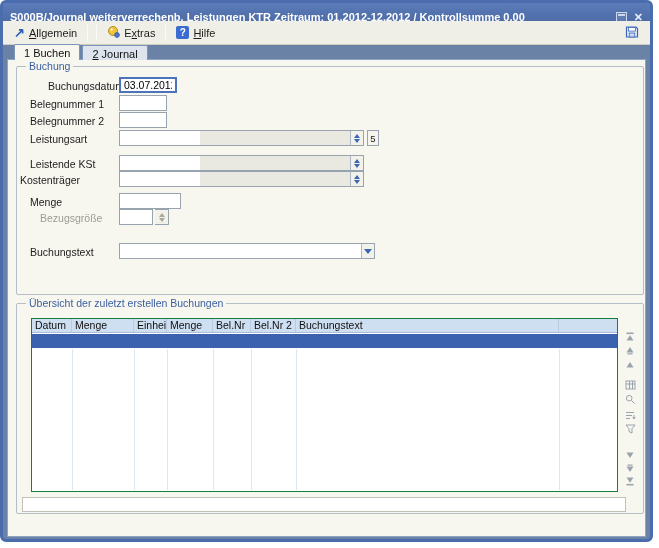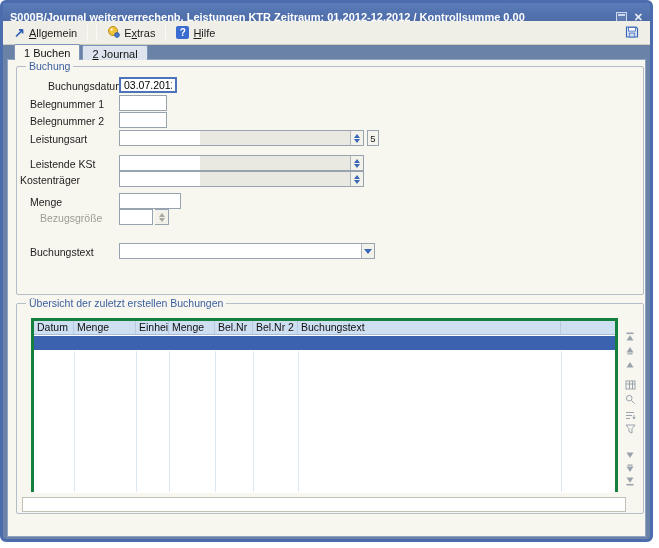--- a/index.html
+++ b/index.html
@@ -51,21 +51,21 @@
   .combo-btn{position:absolute;right:0;top:0;bottom:0;width:13px;background:#f3f2ea;
     border-left:1px solid #aeb6bf;display:flex;flex-direction:column;align-items:center;justify-content:center;gap:1px;}
   .spin-up{width:0;height:0;border-left:3px solid transparent;border-right:3px solid transparent;border-bottom:4px solid #3a66b8;}
   .spin-down{width:0;height:0;border-left:3px solid transparent;border-right:3px solid transparent;border-top:4px solid #3a66b8;}
   .spin-up.gray{border-bottom-color:#a7a79c;}
   .spin-down.gray{border-top-color:#a7a79c;}
   .drop-arrow{width:0;height:0;border-left:4px solid transparent;border-right:4px solid transparent;border-top:5px solid #3a66b8;}
   .counter-box{position:absolute;width:12px;height:16px;border:1px solid #98a3b0;background:#f5f4ed;
     font-size:9.5px;display:flex;align-items:center;justify-content:center;color:#222;}
   
-  .grid{position:absolute;left:23px;top:258px;width:587px;height:174px;background:#fff;border:3px solid #15803d;}
+  .grid{position:absolute;left:23px;top:258px;width:587px;height:174px;background:#fff;border:1px solid #15803d;}
   .grid-header{display:flex;height:14px;background:#cfdff2;border-bottom:1px solid #a9bcd9;font-size:10.5px;color:#101010;}
   .gh{padding:0 3px;border-right:1px solid #b9cbe3;white-space:nowrap;overflow:hidden;line-height:13px;}
   .c0{width:40px;} .c1{width:62px;} .c2{width:33px;} .c3{width:46px;}
   .c4{width:38px;} .c5{width:45px;} .c6{width:263px;} .c7{flex:1;border-right:none;}
   .grid-body{position:relative;height:158px;background:#fff;}
   .sel-row{position:absolute;left:0;right:0;top:1px;height:14px;background:#3a62ae;}
   .vl{position:absolute;top:16px;bottom:1px;width:1px;background:#dde7f4;}
   .grid-footer{position:absolute;left:14px;top:437px;width:604px;height:15px;background:#fff;border:1px solid #c2c1b6;}
   
   .nico{position:absolute;left:615px;width:14px;height:12px;display:flex;align-items:center;justify-content:center;}

